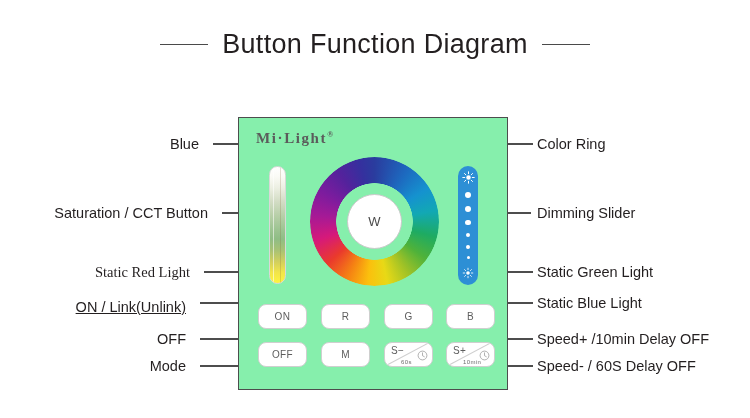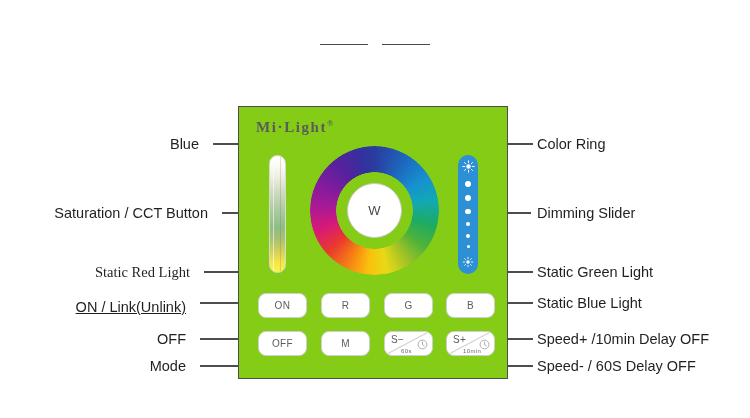--- a/index.html
+++ b/index.html
@@ -38,25 +38,25 @@
     font-weight: 400;
     letter-spacing: 0.3px;
     color: #231f20;
     white-space: nowrap;
   }
 
   
   #device-panel {
     position: absolute;
     left: 238px;
-    top: 106px;
+    top: 117px;
     width: 270px;
     height: 273px;
     border: 1.4px solid #4d4d4d;
-    background: #84cc16;
+    background: #86efac;
     box-sizing: border-box;
   }
   #brand-logo {
     position: absolute;
     left: 17px;
     top: 12px;
     font-family: "Liberation Serif", serif;
     font-size: 15px;
     font-weight: 700;
     letter-spacing: 1.6px;
@@ -250,20 +250,21 @@
     width: 750px;
     height: 418px;
     pointer-events: none;
   }
 </style>
 </head>
 <body>
 
 <div id="title-bar">
   <span class="title-rule"></span>
+  <span id="page-title">Button Function Diagram</span>
   <span class="title-rule"></span>
 </div>
 
 <svg id="leader-lines" viewBox="0 0 750 418" xmlns="http://www.w3.org/2000/svg">
   <g stroke="#4d4d4d" stroke-width="1.1" fill="none" shape-rendering="crispEdges">
 
     <path d="M213 144 H355"></path>
   </g>
   <g stroke="#4d4d4d" stroke-width="1.1" fill="none">
     <path d="M355 144 L394 190"></path>

